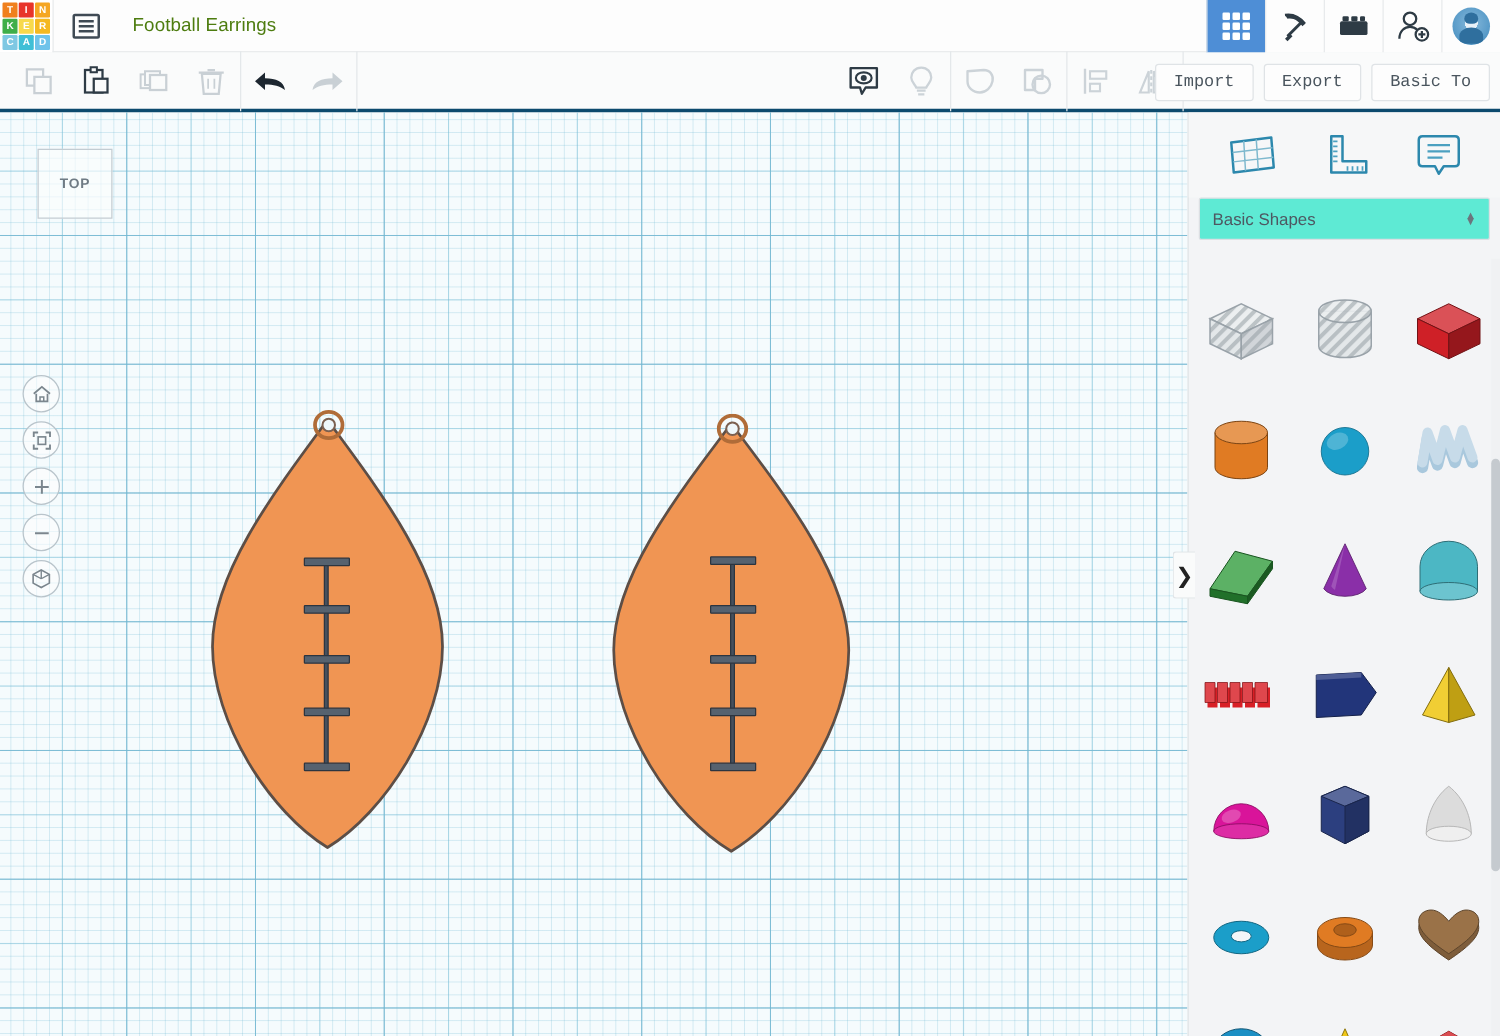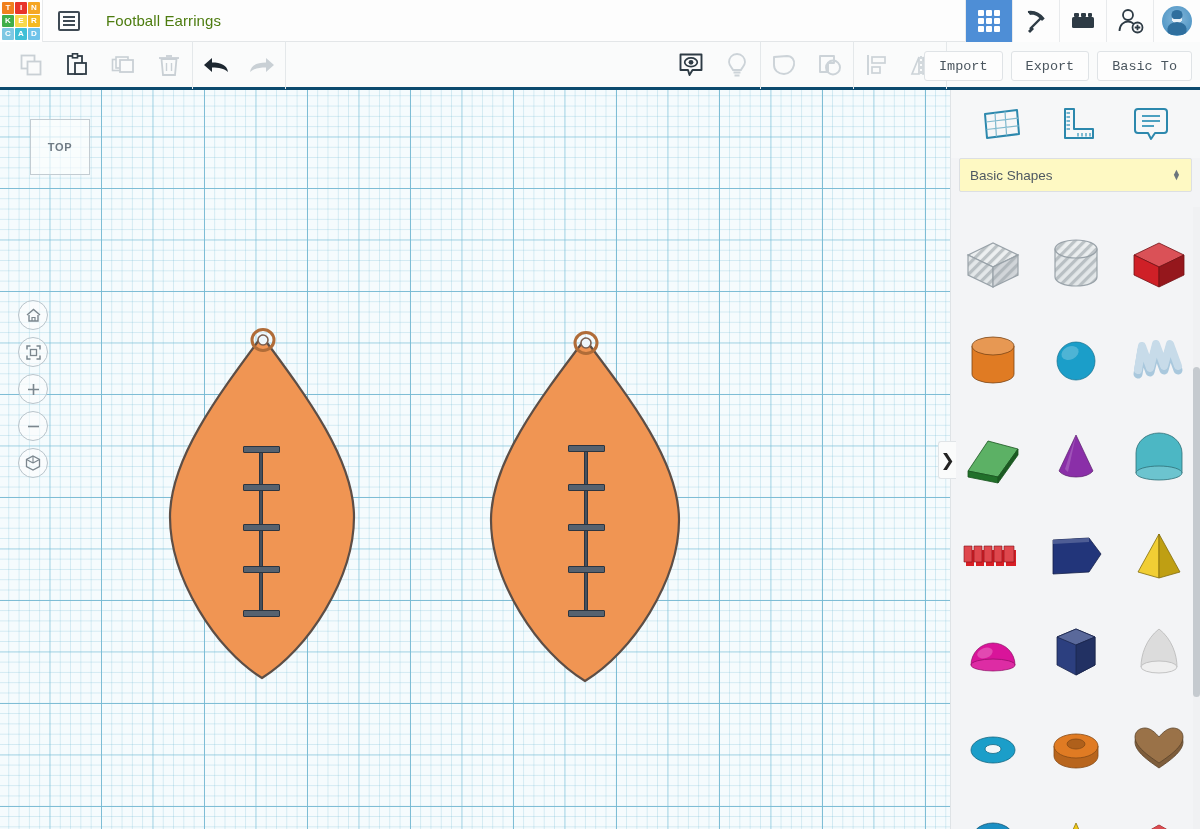--- a/index.html
+++ b/index.html
@@ -186,21 +186,21 @@
     border-left: 1px solid #dfe3e6;
   }
   .panel-tabs {
     height: 68px; display: flex; align-items: center; justify-content: space-around;
     background: #f6f7f8;
     padding: 0 12px;
   }
   .panel-tab { width: 54px; height: 50px; display:flex; align-items:center; justify-content:center; cursor:pointer; }
   .panel-select-wrap { padding: 0 8px; }
   .panel-select {
-    height: 34px; background: #fef9c3; border: 1px solid #dcdfe3; border-radius: 2px;
+    height: 34px; background: #5eead4; border: 1px solid #dcdfe3; border-radius: 2px;
     display: flex; align-items: center; justify-content: space-between;
     padding: 0 10px; font-size: 13.5px; color: #4e5862; cursor: pointer;
   }
   .spin { display:flex; flex-direction: column; line-height: 5px; color:#6b757d; font-size: 9px; }
   .shapes-scroll {
     position: absolute; top: 117px; left: 0; width: 250px; height: 622px;
     overflow: hidden;
     padding-top: 8px;
   }
   .shape-grid {

